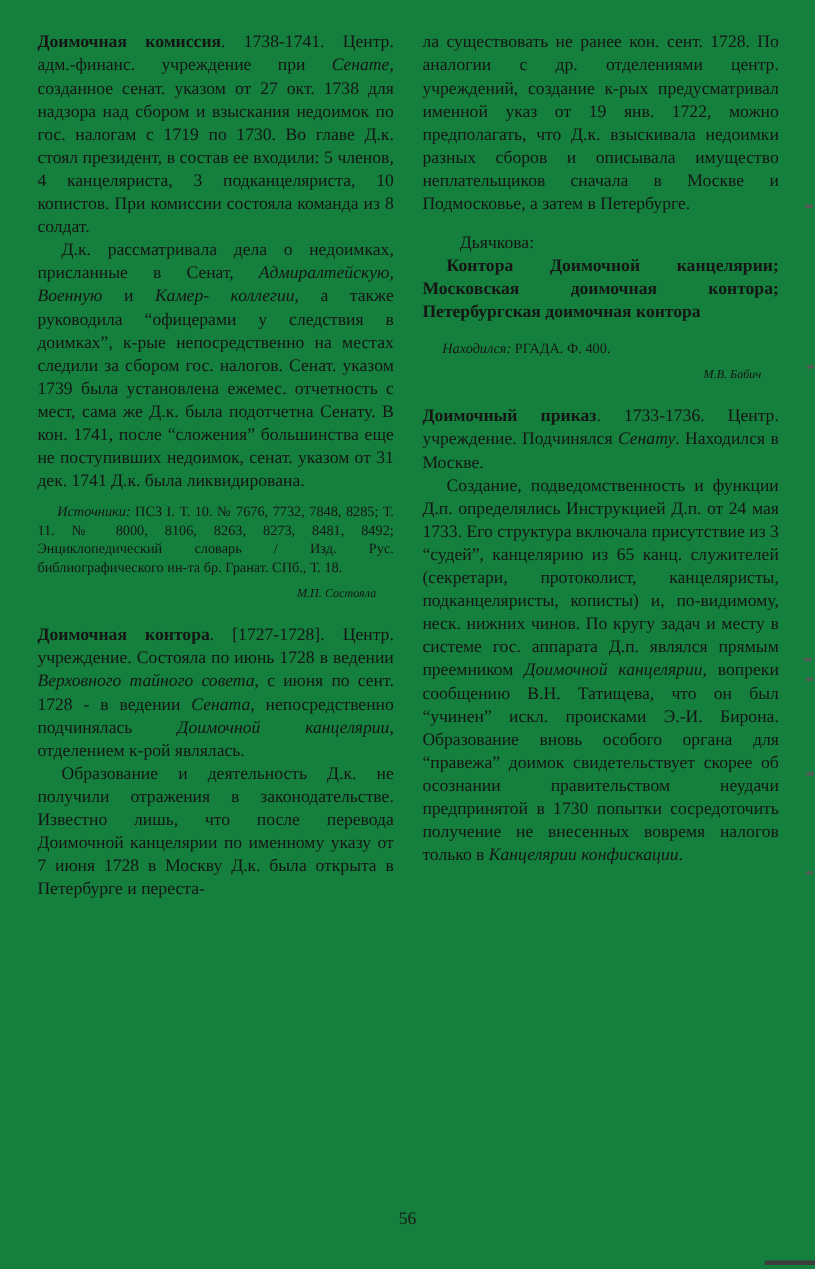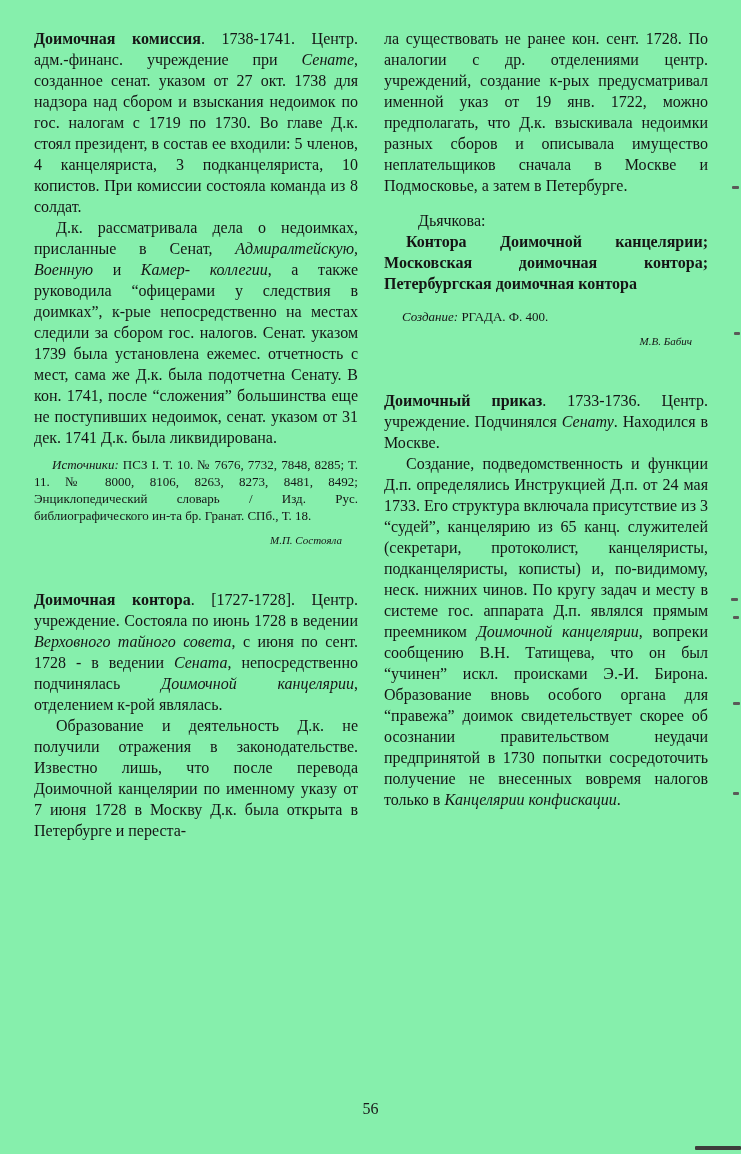--- a/index.html
+++ b/index.html
@@ -1,20 +1,20 @@
 <!DOCTYPE html>
 <html><head>
 <meta charset="utf-8">
 <style>
   html, body { margin: 0; padding: 0; background: #ffffff; }
   .page {
     position: relative;
     width: 741px;
     height: 1154px;
-    background: #86efac;
+    background: #15803d;
     font-family: "Liberation Serif", "DejaVu Serif", serif;
     color: #151515;
     overflow: hidden;
     box-sizing: border-box;
   }
   .columns {
     position: absolute;
     top: 28px;
     left: 34px;
     display: flex;
@@ -39,21 +39,21 @@
   }
   .blk-author {
     font-size: 11px;
     line-height: 17px;
     font-style: italic;
     text-align: right;
     padding-right: 16px;
   }
   .gap-sm { margin-top: 8px; }
   .gap-md { margin-top: 14px; }
-  .gap-lg { margin-top: 40px; }
+  .gap-lg { margin-top: 18px; }
   .seg-b { font-weight: bold; }
   .seg-i { font-style: italic; }
   .page-number {
     position: absolute;
     bottom: 36px;
     left: 0;
     width: 100%;
     text-align: center;
     font-size: 16px;
     color: #1a1a1a;
@@ -83,21 +83,21 @@
         <p class="blk-body indent"><span class="seg-n">Д.к. рассматривала дела о недоимках, присланные в Сенат, </span><span class="seg-i">Адмиралтейскую, Военную</span><span class="seg-n"> и </span><span class="seg-i">Камер- коллегии</span><span class="seg-n">, а также руководила “офицерами у следствия в доимках”, к-рые непосредственно на местах следили за сбором гос. налогов. Сенат. указом 1739 была установлена ежемес. отчетность с мест, сама же Д.к. была подотчетна Сенату. В кон. 1741, после “сложения” большинства еще не поступивших недоимок, сенат. указом от 31 дек. 1741 Д.к. была ликвидирована.</span></p>
         <p class="blk-source gap-sm"><span class="seg-i">Источники:</span><span class="seg-n"> ПСЗ I. Т. 10. № 7676, 7732, 7848, 8285; Т. 11. № 8000, 8106, 8263, 8273, 8481, 8492; Энциклопедический словарь / Изд. Рус. библиографического ин-та бр. Гранат. СПб., Т. 18.</span></p>
         <p class="blk-author gap-sm"><span class="seg-n">М.П. Состояла</span></p>
         <p class="blk-body gap-lg"><span class="seg-b">Доимочная контора</span><span class="seg-n">. [1727-1728]. Центр. учреждение. Состояла по июнь 1728 в ведении </span><span class="seg-i">Верховного тайного совета</span><span class="seg-n">, с июня по сент. 1728 - в ведении </span><span class="seg-i">Сената</span><span class="seg-n">, непосредственно подчинялась </span><span class="seg-i">Доимочной канцелярии</span><span class="seg-n">, отделением к-рой являлась.</span></p>
         <p class="blk-body indent"><span class="seg-n">Образование и деятельность Д.к. не получили отражения в законодательстве. Известно лишь, что после перевода Доимочной канцелярии по именному указу от 7 июня 1728 в Москву Д.к. была открыта в Петербурге и переста-</span></p>
       </div>
     <div class="col">
         <p class="blk-body"><span class="seg-n">ла существовать не ранее кон. сент. 1728. По аналогии с др. отделениями центр. учреждений, создание к-рых предусматривал именной указ от 19 янв. 1722, можно предполагать, что Д.к. взыскивала недоимки разных сборов и описывала имущество неплательщиков сначала в Москве и Подмосковье, а затем в Петербурге.</span></p>
         <p class="blk-syn-label gap-md"><span class="seg-n">Дьячкова:</span></p>
         <p class="blk-syn-list"><span class="seg-b">Контора Доимочной канцелярии; Московская доимочная контора; Петербургская доимочная контора</span></p>
-        <p class="blk-source gap-md"><span class="seg-i">Создание:</span><span class="seg-n"> РГАДА. Ф. 400.</span></p>
+        <p class="blk-source gap-md"><span class="seg-i">Находился:</span><span class="seg-n"> РГАДА. Ф. 400.</span></p>
         <p class="blk-author gap-sm"><span class="seg-n">М.В. Бабич</span></p>
         <p class="blk-body gap-lg"><span class="seg-b">Доимочный приказ</span><span class="seg-n">. 1733-1736. Центр. учреждение. Подчинялся </span><span class="seg-i">Сенату</span><span class="seg-n">. Находился в Москве.</span></p>
         <p class="blk-body indent"><span class="seg-n">Создание, подведомственность и функции Д.п. определялись Инструкцией Д.п. от 24 мая 1733. Его структура включала присутствие из 3 “судей”, канцелярию из 65 канц. служителей (секретари, протоколист, канцеляристы, подканцеляристы, кописты) и, по-видимому, неск. нижних чинов. По кругу задач и месту в системе гос. аппарата Д.п. являлся прямым преемником </span><span class="seg-i">Доимочной канцелярии</span><span class="seg-n">, вопреки сообщению В.Н. Татищева, что он был “учинен” искл. происками Э.-И. Бирона. Образование вновь особого органа для “правежа” доимок свидетельствует скорее об осознании правительством неудачи предпринятой в 1730 попытки сосредоточить получение не внесенных вовремя налогов только в </span><span class="seg-i">Канцелярии конфискации</span><span class="seg-n">.</span></p>
       </div>
   </div>
 
   <div class="page-number">56</div>
 
   <div class="scan-mark m1"></div>
   <div class="scan-mark m2"></div>

